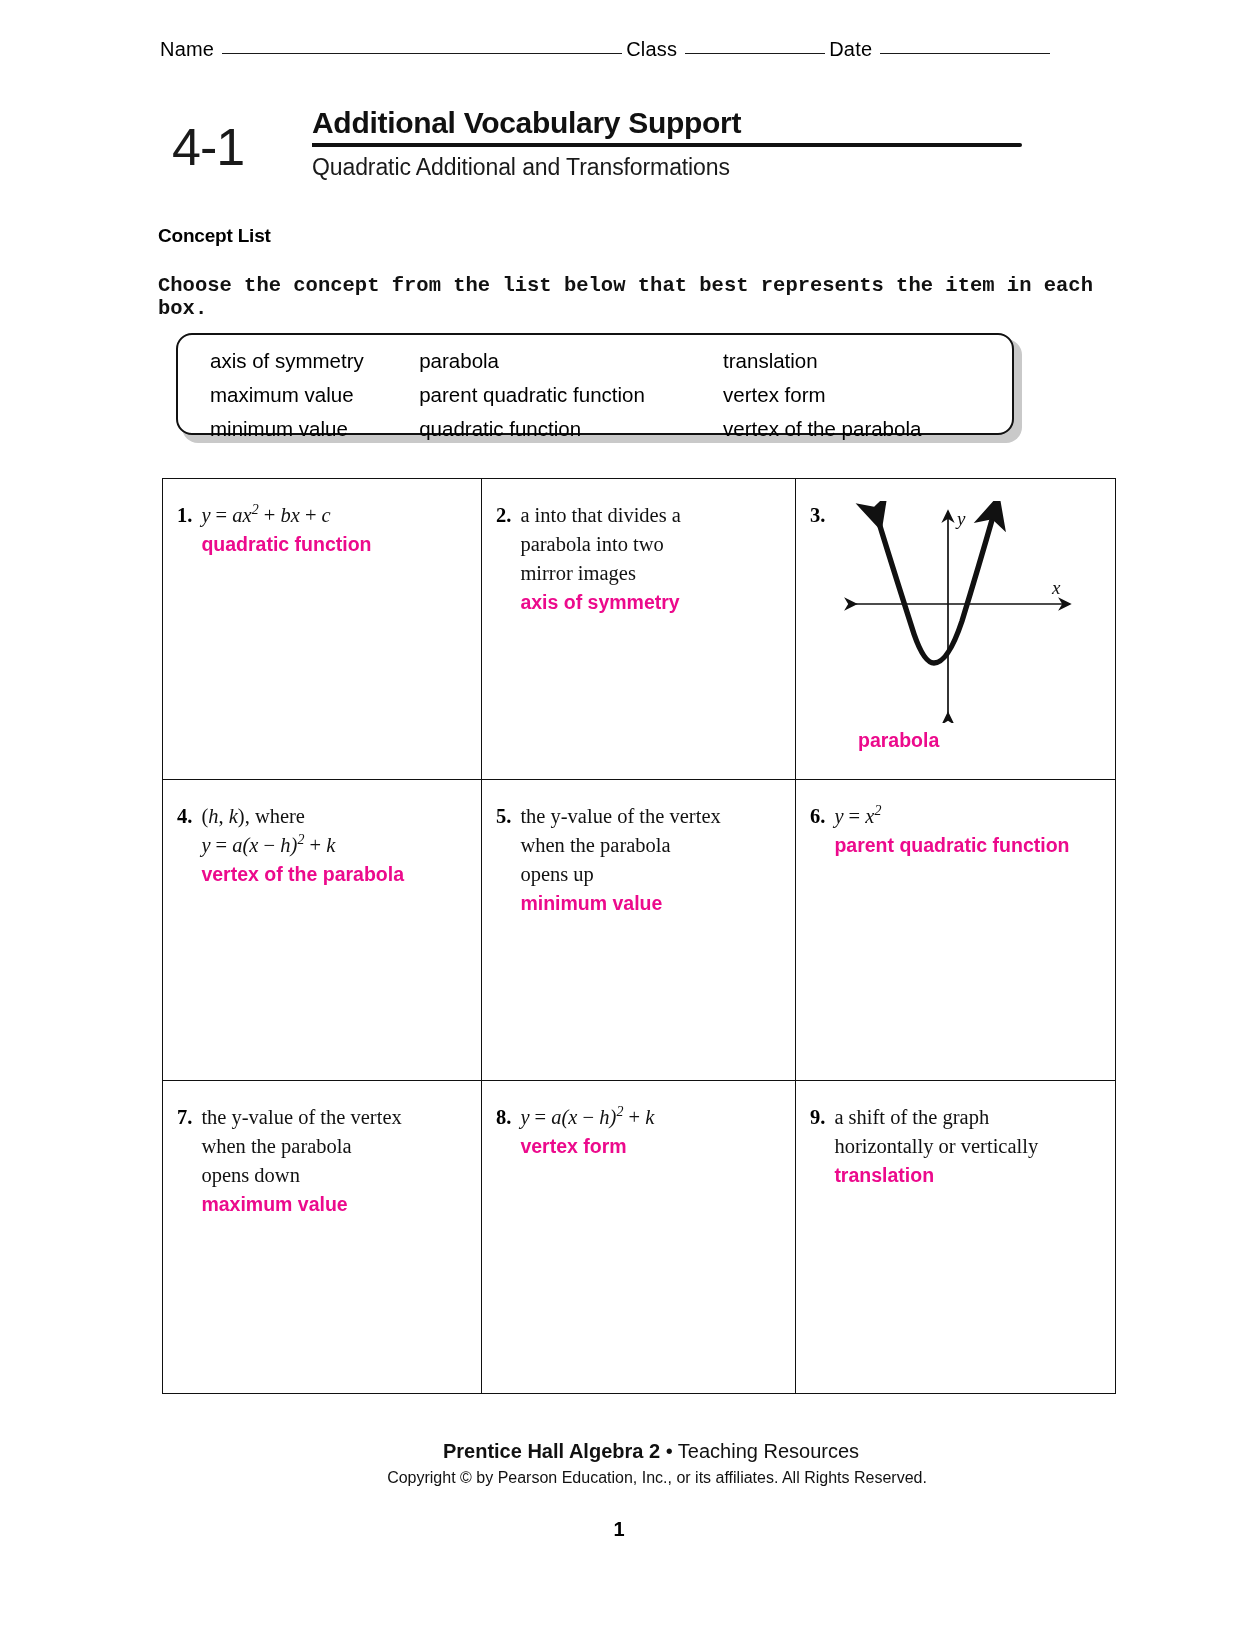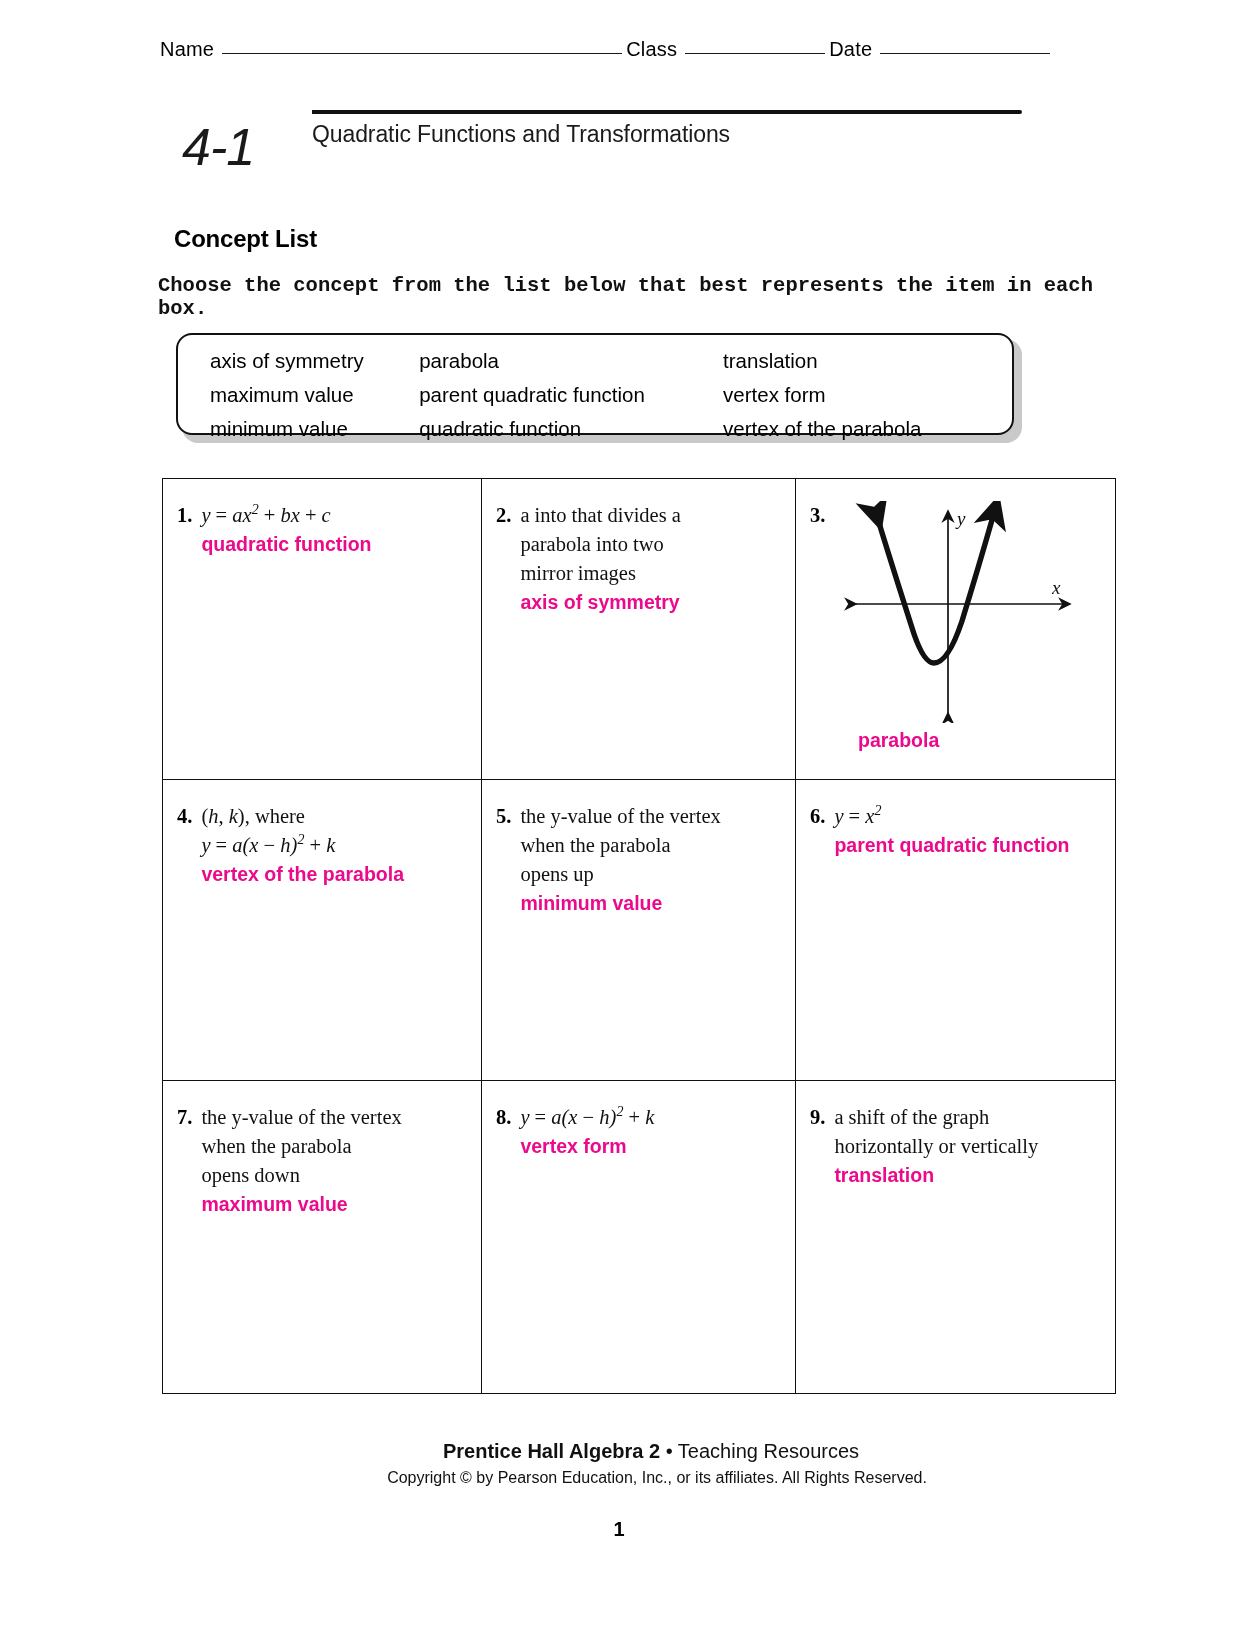--- a/index.html
+++ b/index.html
@@ -42,28 +42,27 @@
     position: relative;
     top: -2px;
   }
   .rule.name  { flex: 0 0 400px; }
   .rule.class { flex: 0 0 140px; }
   .rule.date  { flex: 0 0 170px; }
 
   
   .lesson-num {
     position: absolute;
-    left: 182px;
+    left: 172px;
     top: 117px;
     font-size: 52px;
     font-weight: 400;
     letter-spacing: -1px;
     font-family: "Liberation Sans", sans-serif;
     color: #1a1a1a;
-    font-style: italic;
   }
   .title-wrap {
     position: absolute;
     left: 312px;
     top: 106px;
     width: 710px;
   }
   .title-main {
     font-size: 30px;
     font-weight: 700;
@@ -83,24 +82,23 @@
     color: #1a1a1a;
     margin-top: 7px;
     letter-spacing: -0.1px;
   }
 
   
   .section-head {
     position: absolute;
     left: 158px;
     top: 225px;
-    font-size: 24px;
+    font-size: 19px;
     font-weight: 700;
     letter-spacing: -0.2px;
-    margin-left: 16px;
   }
   .instruction {
     position: absolute;
     left: 158px;
     top: 274px;
     font-family: Liberation Mono, monospace;
     font-weight: 700;
     font-size: 20.5px;
     color: #111;
   }
@@ -252,22 +250,23 @@
     <span class="lbl">Name</span>
     <span class="rule name"></span>
     <span class="lbl">Class</span>
     <span class="rule class"></span>
     <span class="lbl">Date</span>
     <span class="rule date"></span>
   </div>
 
   <div class="lesson-num">4-1</div>
   <div class="title-wrap">
+    <div class="title-main">Additional Vocabulary Support</div>
     <div class="title-bar"></div>
-    <div class="title-sub">Quadratic Functions and Transformations</div>
+    <div class="title-sub">Quadratic Additional and Transformations</div>
   </div>
 
   <div class="section-head">Concept List</div>
   <div class="instruction">Choose the concept from the list below that best represents the item in each box.</div>
 
   <div class="wordbank-shadow"></div>
   <div class="wordbank">
     <div class="wb-row">
       <span class="wb-c1">axis of symmetry</span>
       <span class="wb-c2">parabola</span>

